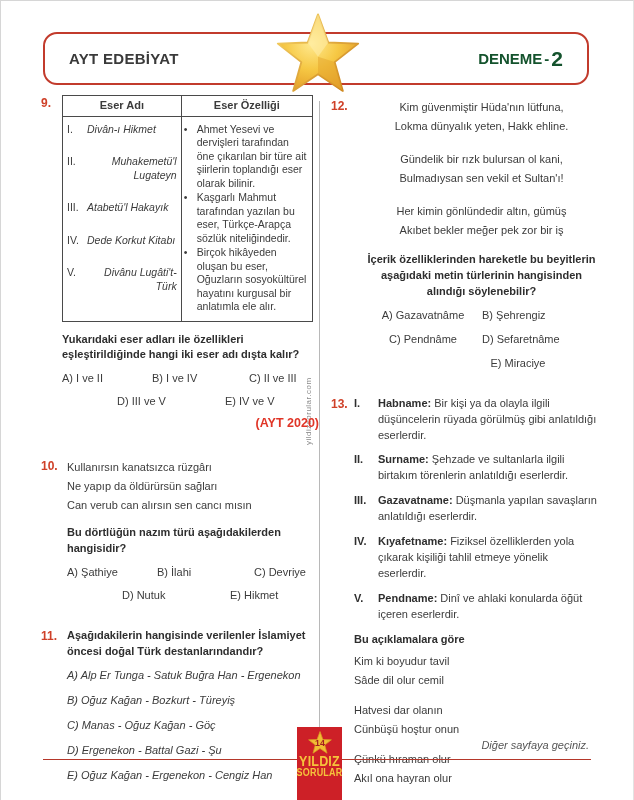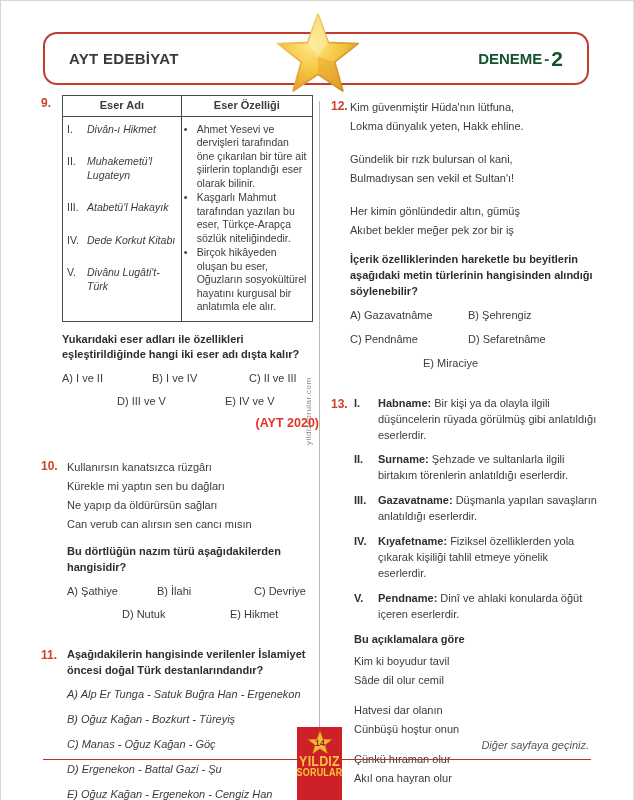--- a/index.html
+++ b/index.html
@@ -39,21 +39,21 @@
   .verse div{line-height:19px;}
   
   table.works{border-collapse:collapse;width:251px;font-size:10.5px;line-height:13.5px;}
   table.works th,table.works td{border:1px solid #4a4a4a;vertical-align:top;}
   table.works th{font-weight:bold;text-align:center;padding:3px 2px;font-size:11px;}
   td.names{width:114px;padding:6px 4px 6px 4px;}
   td.feats{width:133px;padding:6px 4px 6px 2px;}
   .work{display:flex;margin-bottom:19px;}
   .work:last-child{margin-bottom:0;}
   .work .rn{width:20px;flex:none;}
-  .work .wname{font-style:italic;}
+  .work .wname{font-style:italic;text-align:right;}
   .feat{display:flex;margin-bottom:1px;}
   .feat .bullet{width:13px;flex:none;text-align:left;}
   
   .opt-row3{display:flex;margin-bottom:7px;}
   .opt-row3 span:nth-child(1){width:90px;}
   .opt-row3 span:nth-child(2){width:97px;}
   .opt-row2{display:flex;margin-left:55px;margin-bottom:4px;}
   .opt-row2 span:nth-child(1){width:108px;}
   .source{color:#e03527;font-weight:bold;text-align:right;font-size:12.5px;margin-top:4px;}
   .opt-list-italic div{font-style:italic;margin-bottom:9px;}
@@ -173,21 +173,20 @@
         </div>
         <div class="source">(AYT 2020)</div>
       </div>
     </div>
 
     <div class="q" style="margin-top:26px;">
       <span class="qnum">10.</span>
       <div class="qbody" style="margin-left:26px;">
         <div class="verse">
           <div>Kullanırsın kanatsızca rüzgârı</div>
-          <div>Kürekle mi yaptın sen bu dağları</div>
           <div>Ne yapıp da öldürürsün sağları</div>
           <div>Can verub can alırsın sen cancı mısın</div>
         </div>
         <p class="stem">Bu dörtlüğün nazım türü aşağıdakilerden hangisidir?</p>
         <div class="opt-row3">
           <span>A) Şathiye</span>
           <span>B) İlahi</span>
           <span>C) Devriye</span>
         </div>
         <div class="opt-row2">
@@ -209,21 +208,21 @@
           <div>E)  Oğuz Kağan - Ergenekon - Cengiz Han</div>
         </div>
       </div>
     </div>
   </div>
 
   <div class="col-right">
 
     <div class="q">
       <span class="qnum">12.</span>
-      <div class="qbody" style="margin-left:19px;">
+      <div class="qbody" style="margin-left:33px;text-align:center;">
         <div class="verse" style="margin-bottom:14px;">
           <div>Kim güvenmiştir Hüda'nın lütfuna,</div>
           <div>Lokma dünyalık yeten, Hakk ehline.</div>
         </div>
         <div class="verse" style="margin-bottom:14px;">
           <div>Gündelik bir rızk bulursan ol kani,</div>
           <div>Bulmadıysan sen vekil et Sultan'ı!</div>
         </div>
         <div class="verse" style="margin-bottom:12px;">
           <div>Her kimin gönlündedir altın, gümüş</div>

